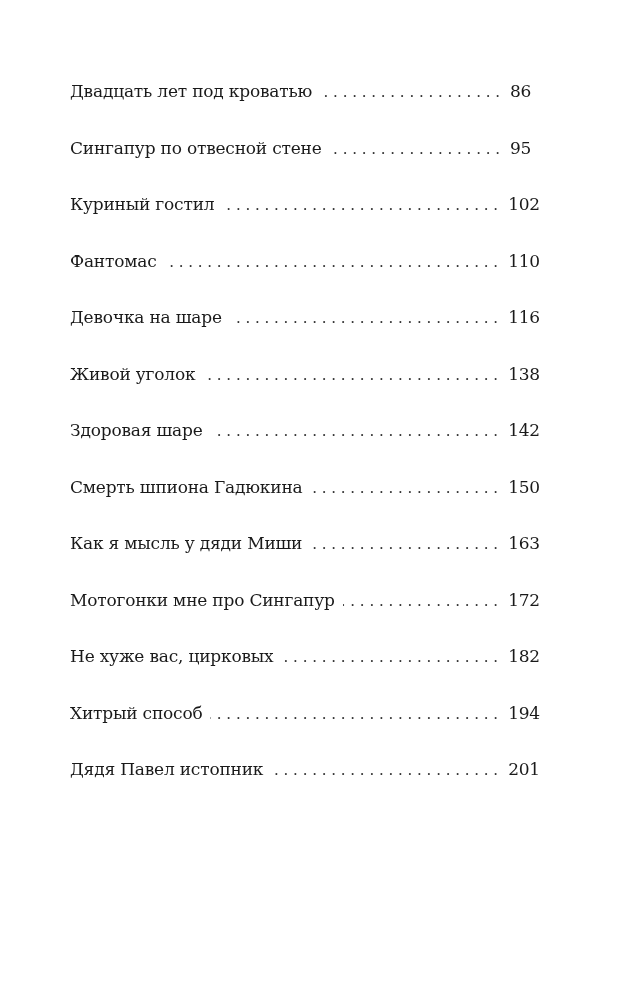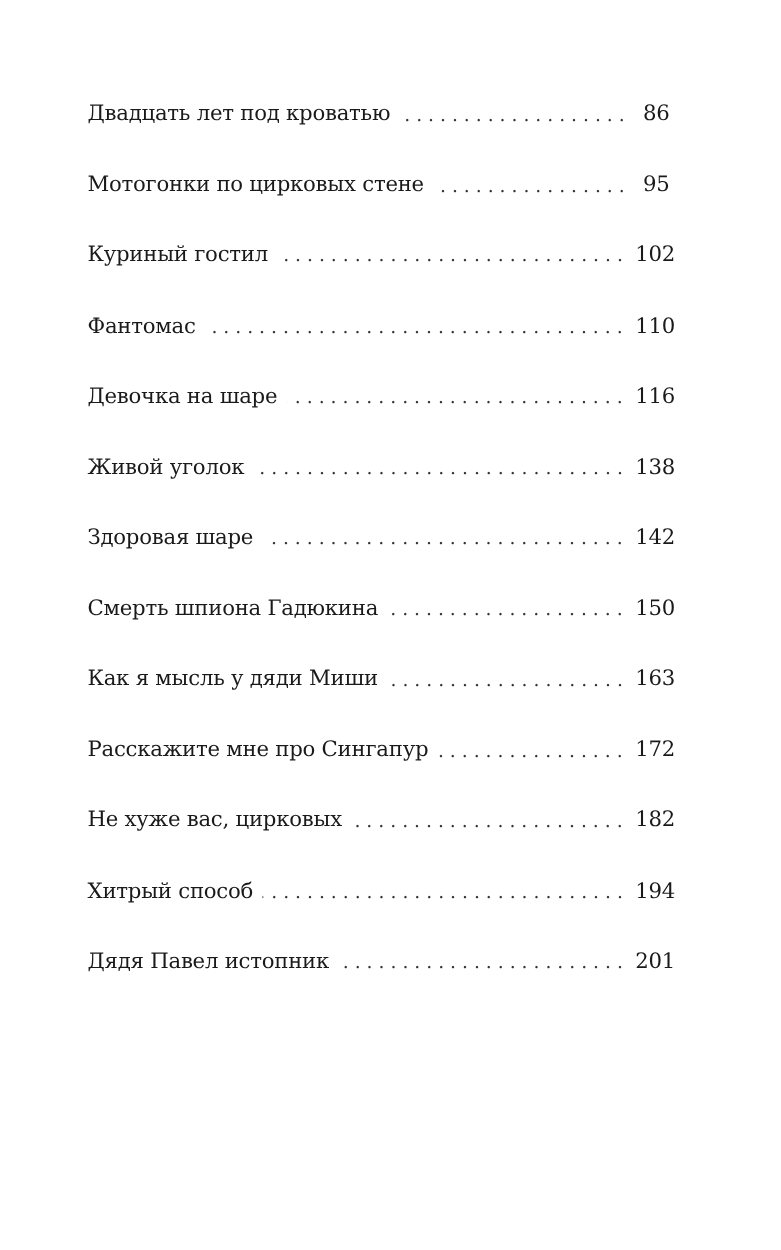--- a/index.html
+++ b/index.html
@@ -45,34 +45,34 @@
       direction: rtl;
       font-size: 15px;
     }
     .toc-leader::before {
       content: ". . . . . . . . . . . . . . . . . . . . . . . . . . . . . . . . . . . . . . . . . . . . . . . . . . . .";
       letter-spacing: 0;
     }
     .toc-page {
       flex: 0 0 auto;
       min-width: 30px;
-      text-align: center;
+      text-align: left;
     }
   </style>
 </head>
 <body>
 
 <ul class="toc">
   <li class="toc-entry">
     <span class="toc-title">Двадцать лет под кроватью</span>
     <span class="toc-leader"></span>
     <span class="toc-page">86</span>
   </li>
   <li class="toc-entry">
-    <span class="toc-title">Мотогонки по цирковых стене</span>
+    <span class="toc-title">Сингапур по отвесной стене</span>
     <span class="toc-leader"></span>
     <span class="toc-page">95</span>
   </li>
   <li class="toc-entry">
     <span class="toc-title">Куриный гостил</span>
     <span class="toc-leader"></span>
     <span class="toc-page">102</span>
   </li>
   <li class="toc-entry">
     <span class="toc-title">Фантомас</span>
@@ -98,21 +98,21 @@
     <span class="toc-title">Смерть шпиона Гадюкина</span>
     <span class="toc-leader"></span>
     <span class="toc-page">150</span>
   </li>
   <li class="toc-entry">
     <span class="toc-title">Как я мысль у дяди Миши</span>
     <span class="toc-leader"></span>
     <span class="toc-page">163</span>
   </li>
   <li class="toc-entry">
-    <span class="toc-title">Расскажите мне про Сингапур</span>
+    <span class="toc-title">Мотогонки мне про Сингапур</span>
     <span class="toc-leader"></span>
     <span class="toc-page">172</span>
   </li>
   <li class="toc-entry">
     <span class="toc-title">Не хуже вас, цирковых</span>
     <span class="toc-leader"></span>
     <span class="toc-page">182</span>
   </li>
   <li class="toc-entry">
     <span class="toc-title">Хитрый способ</span>

